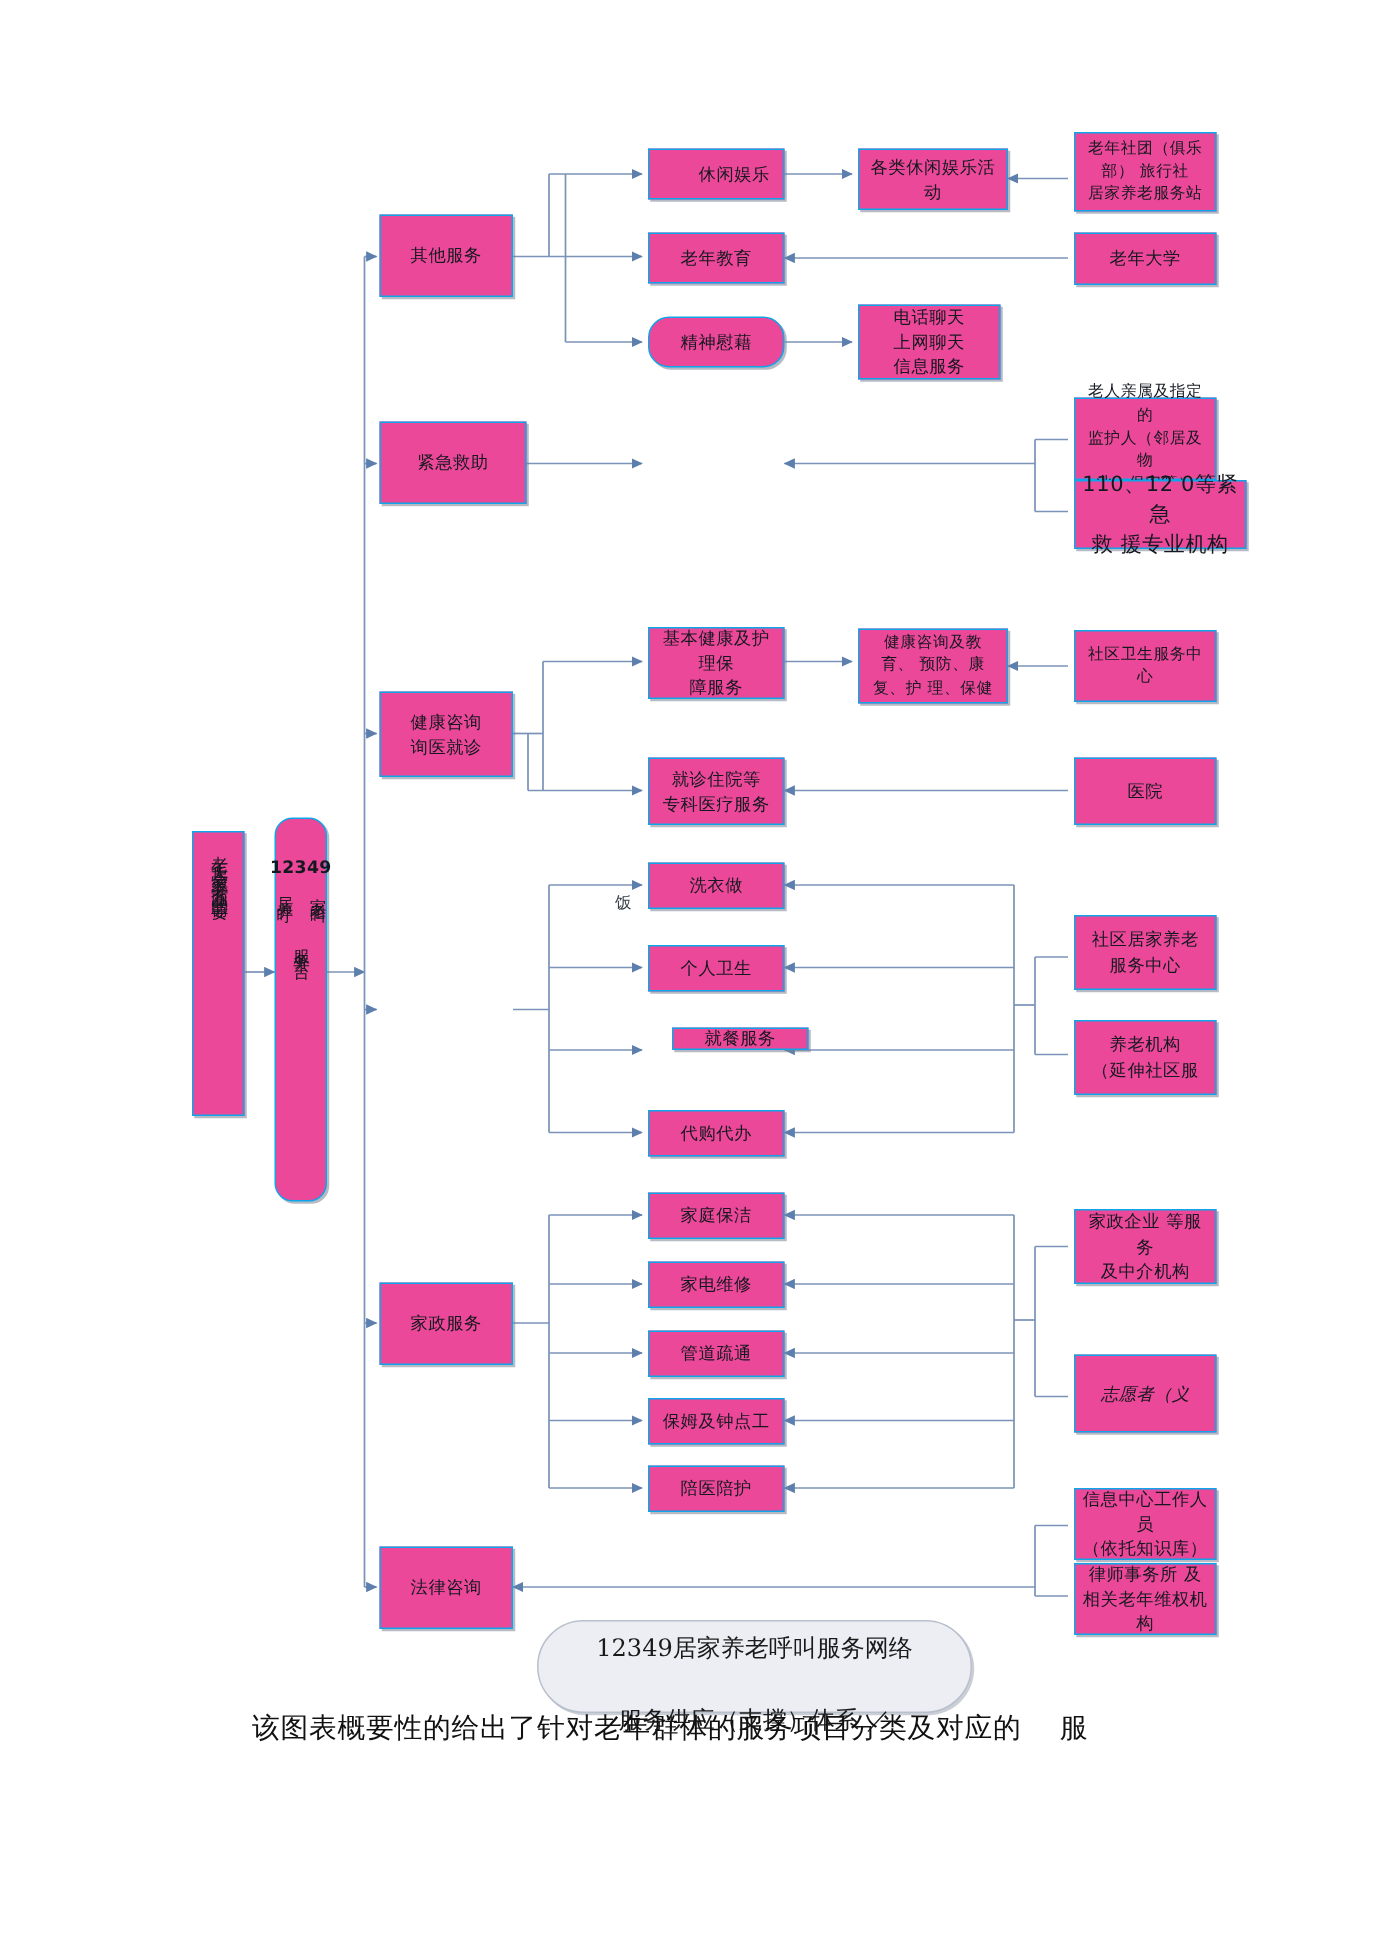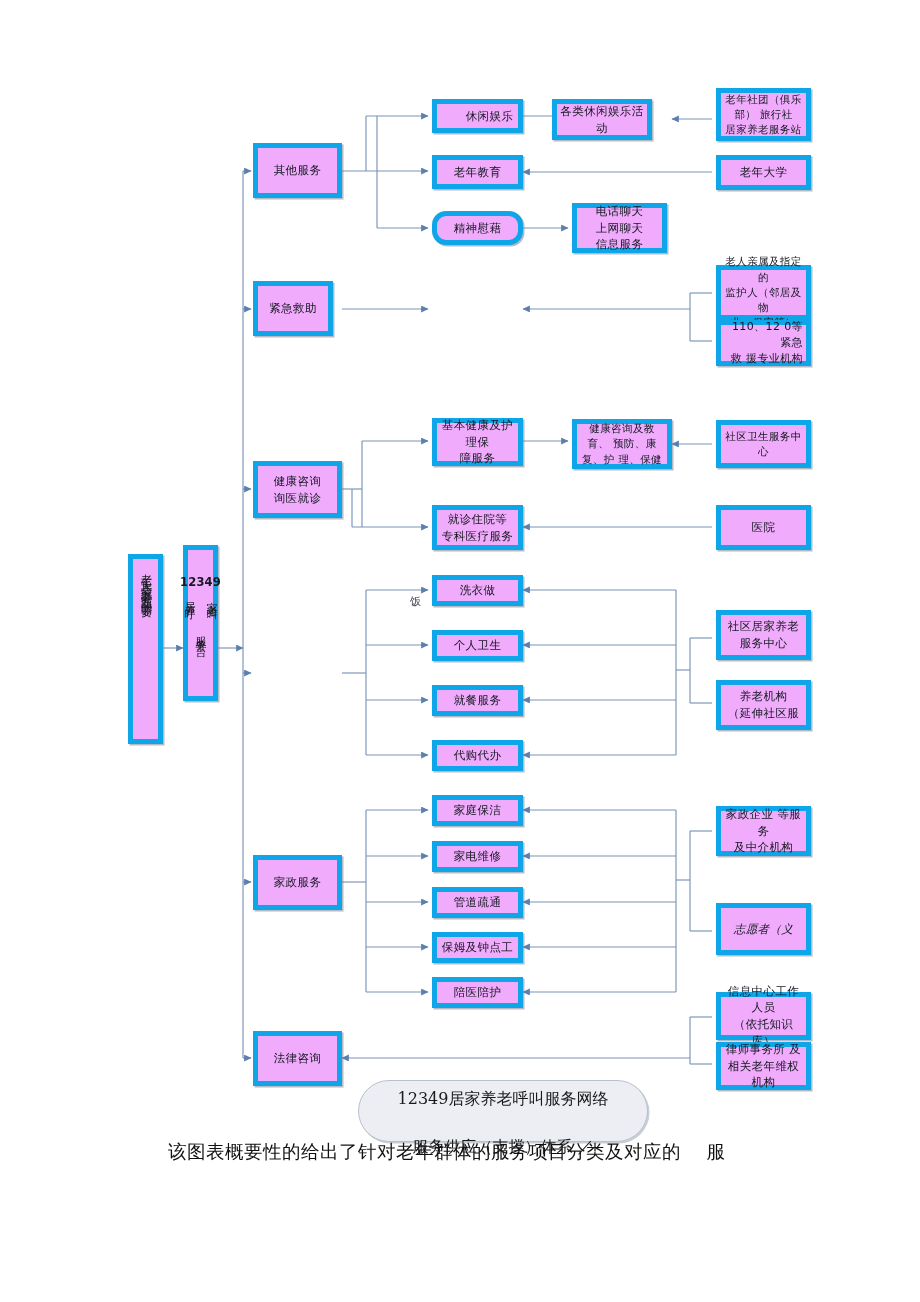--- a/index.html
+++ b/index.html
@@ -10,22 +10,22 @@
     font-family:"DejaVu Sans","Liberation Sans",sans-serif;
     overflow:hidden;
     position:relative;
   }
   #canvas{position:absolute;left:0;top:0;width:920px;height:1302px;}
   svg.links{position:absolute;left:0;top:0;width:920px;height:1302px;pointer-events:none;}
 
   .node{
     position:absolute;
     box-sizing:border-box;
-    background:#f0abfc;
-    border:5px solid #0ea5e9;
+    background:#ec4899;
+    border:1px solid #0ea5e9;
     box-shadow:1.5px 1.5px 0 0 rgba(120,130,148,.55);
     display:flex;
     align-items:center;
     justify-content:center;
     text-align:center;
     color:#14181f;
     font-size:11.5px;
     line-height:1.45;
     letter-spacing:.4px;
     white-space:pre-line;
@@ -177,71 +177,71 @@
       <path d="M712,1017 L690,1017"></path>
       <path d="M712,1064 L690,1064"></path>
       <path d="M690,1017 L690,1064"></path>
       <path d="M690,1058 L342,1058" marker-end="url(#arl)"></path>
 
     </g>
   </svg>
 
   <div class="node vert" style="left:128px;top:554px;width:35px;height:190px;">老年人居家养老方面的需要</div>
 
-  <div class="node platform" style="left:183px;top:545px;width:35px;height:156px;">
+  <div class="node platform" style="left:183px;top:545px;width:35px;height:256px;border-radius:12px;">
     <span class="plat-num">12349</span>
     <span class="plat-cols">
       <span class="plat-col">居养呼</span>
       <span class="plat-col">家老叫</span>
     </span>
     <span class="plat-tail">服务平台</span>
   </div>
 
   <div class="node" style="left:253px;top:143px;width:89px;height:55px;">其他服务</div>
-  <div class="node" style="left:253px;top:281px;width:80px;height:55px;">紧急救助</div>
+  <div class="node" style="left:253px;top:281px;width:98px;height:55px;">紧急救助</div>
   <div class="node" style="left:253px;top:461px;width:89px;height:57px;">健康咨询
 询医就诊</div>
   <div class="node" style="left:253px;top:855px;width:89px;height:55px;">家政服务</div>
   <div class="node" style="left:253px;top:1031px;width:89px;height:55px;">法律咨询</div>
 
   <div class="node" style="left:432px;top:99px;width:91px;height:34px;padding-left:27px;">休闲娱乐</div>
   <div class="node" style="left:432px;top:155px;width:91px;height:34px;">老年教育</div>
   <div class="node" style="left:432px;top:211px;width:91px;height:34px;border-radius:14px;">精神慰藉</div>
 
 
   <div class="node" style="left:432px;top:418px;width:91px;height:48px;text-align:center;">基本健康及护理保
 障服务</div>
   <div class="node" style="left:432px;top:505px;width:91px;height:45px;">就诊住院等
 专科医疗服务</div>
 
   <div class="node" style="left:432px;top:575px;width:91px;height:31px;">洗衣做</div>
   <div class="stray" style="left:410px;top:594px;">饭</div>
   <div class="node" style="left:432px;top:630px;width:91px;height:31px;">个人卫生</div>
-  <div class="node" style="left:432px;top:685px;width:91px;height:31px;">就餐服务</div>
+  <div class="node" style="left:448px;top:685px;width:91px;height:15px;">就餐服务</div>
   <div class="node" style="left:432px;top:740px;width:91px;height:31px;">代购代办</div>
 
   <div class="node" style="left:432px;top:795px;width:91px;height:31px;">家庭保洁</div>
   <div class="node" style="left:432px;top:841px;width:91px;height:31px;">家电维修</div>
   <div class="node" style="left:432px;top:887px;width:91px;height:31px;">管道疏通</div>
   <div class="node" style="left:432px;top:932px;width:91px;height:31px;">保姆及钟点工</div>
   <div class="node" style="left:432px;top:977px;width:91px;height:31px;">陪医陪护</div>
 
-  <div class="node" style="left:552px;top:99px;width:100px;height:41px;">各类休闲娱乐活动</div>
+  <div class="node" style="left:572px;top:99px;width:100px;height:41px;">各类休闲娱乐活动</div>
   <div class="node" style="left:716px;top:88px;width:95px;height:53px;font-size:10.5px;">老年社团（俱乐
 部） 旅行社
 居家养老服务站</div>
   <div class="node" style="left:716px;top:155px;width:95px;height:35px;">老年大学</div>
   <div class="node" style="left:572px;top:203px;width:95px;height:50px;">电话聊天
 上网聊天
 信息服务</div>
 
   <div class="node" style="left:716px;top:265px;width:95px;height:55px;font-size:10.5px;">老人亲属及指定的
 监护人（邻居及物
 业、保安等）</div>
-  <div class="node" style="left:716px;top:320px;width:95px;height:46px;font-size:11px;text-align:right;">110、12 0等紧急
+  <div class="node" style="left:716px;top:320px;width:115px;height:46px;font-size:14px;">110、12 0等紧急
 救 援专业机构</div>
 
   <div class="node" style="left:572px;top:419px;width:100px;height:50px;font-size:10.5px;">健康咨询及教
 育、 预防、康
 复、护 理、保健</div>
   <div class="node" style="left:716px;top:420px;width:95px;height:48px;font-size:10.5px;">社区卫生服务中心</div>
   <div class="node" style="left:716px;top:505px;width:95px;height:45px;">医院</div>
 
   <div class="node" style="left:716px;top:610px;width:95px;height:50px;">社区居家养老
 服务中心</div>

